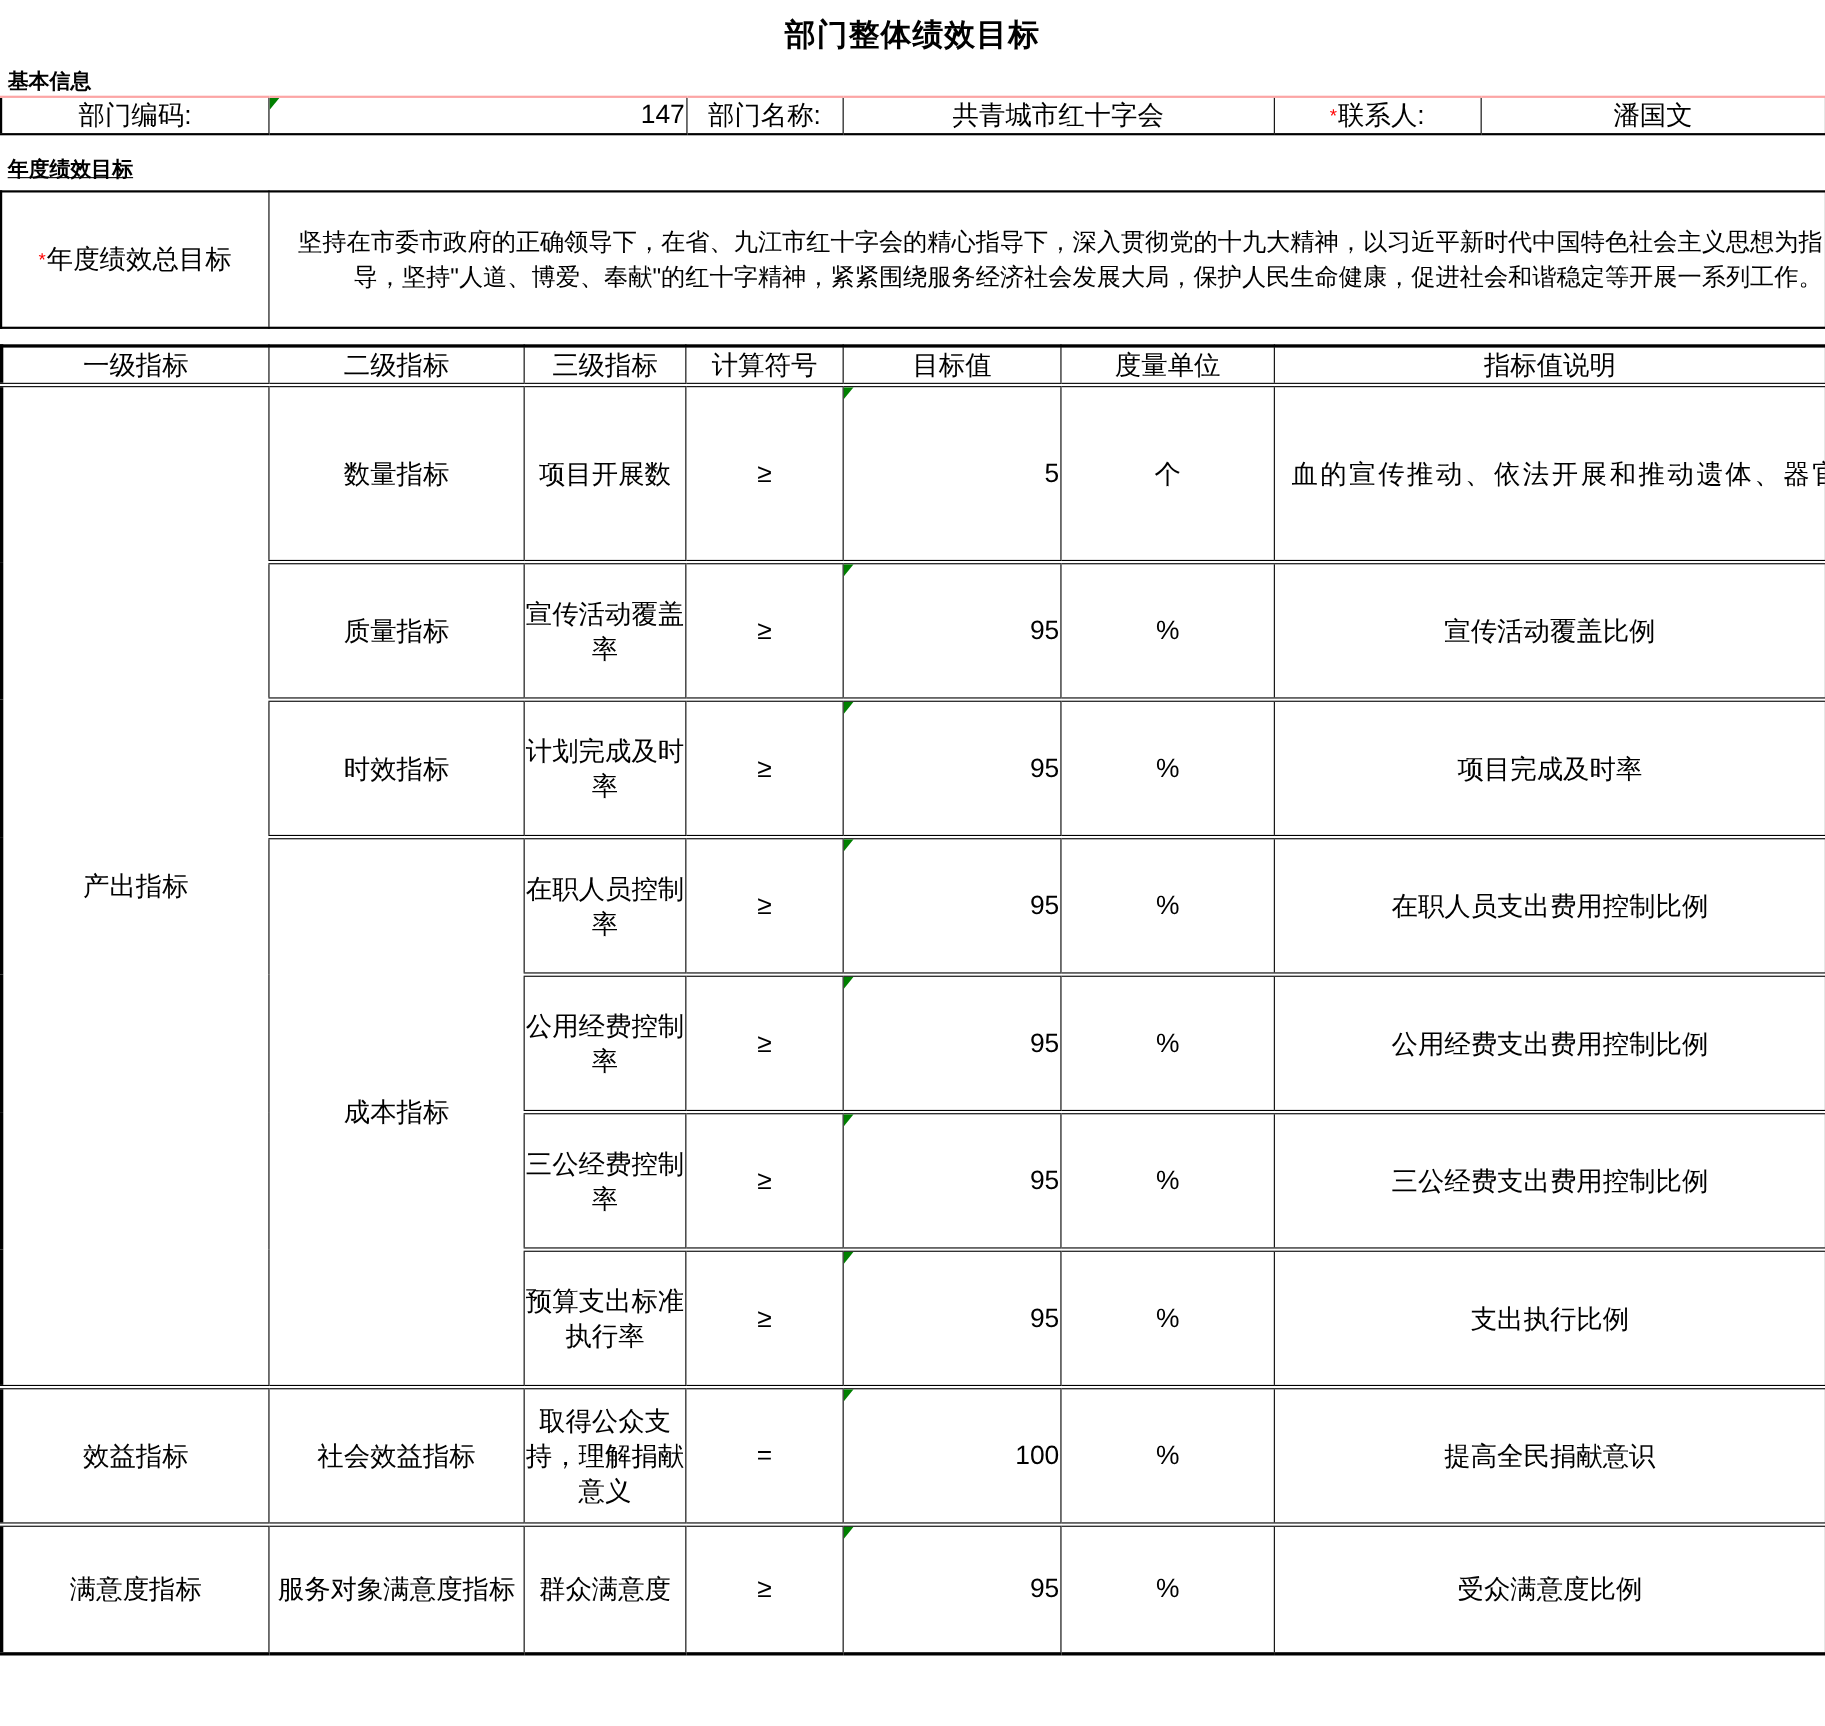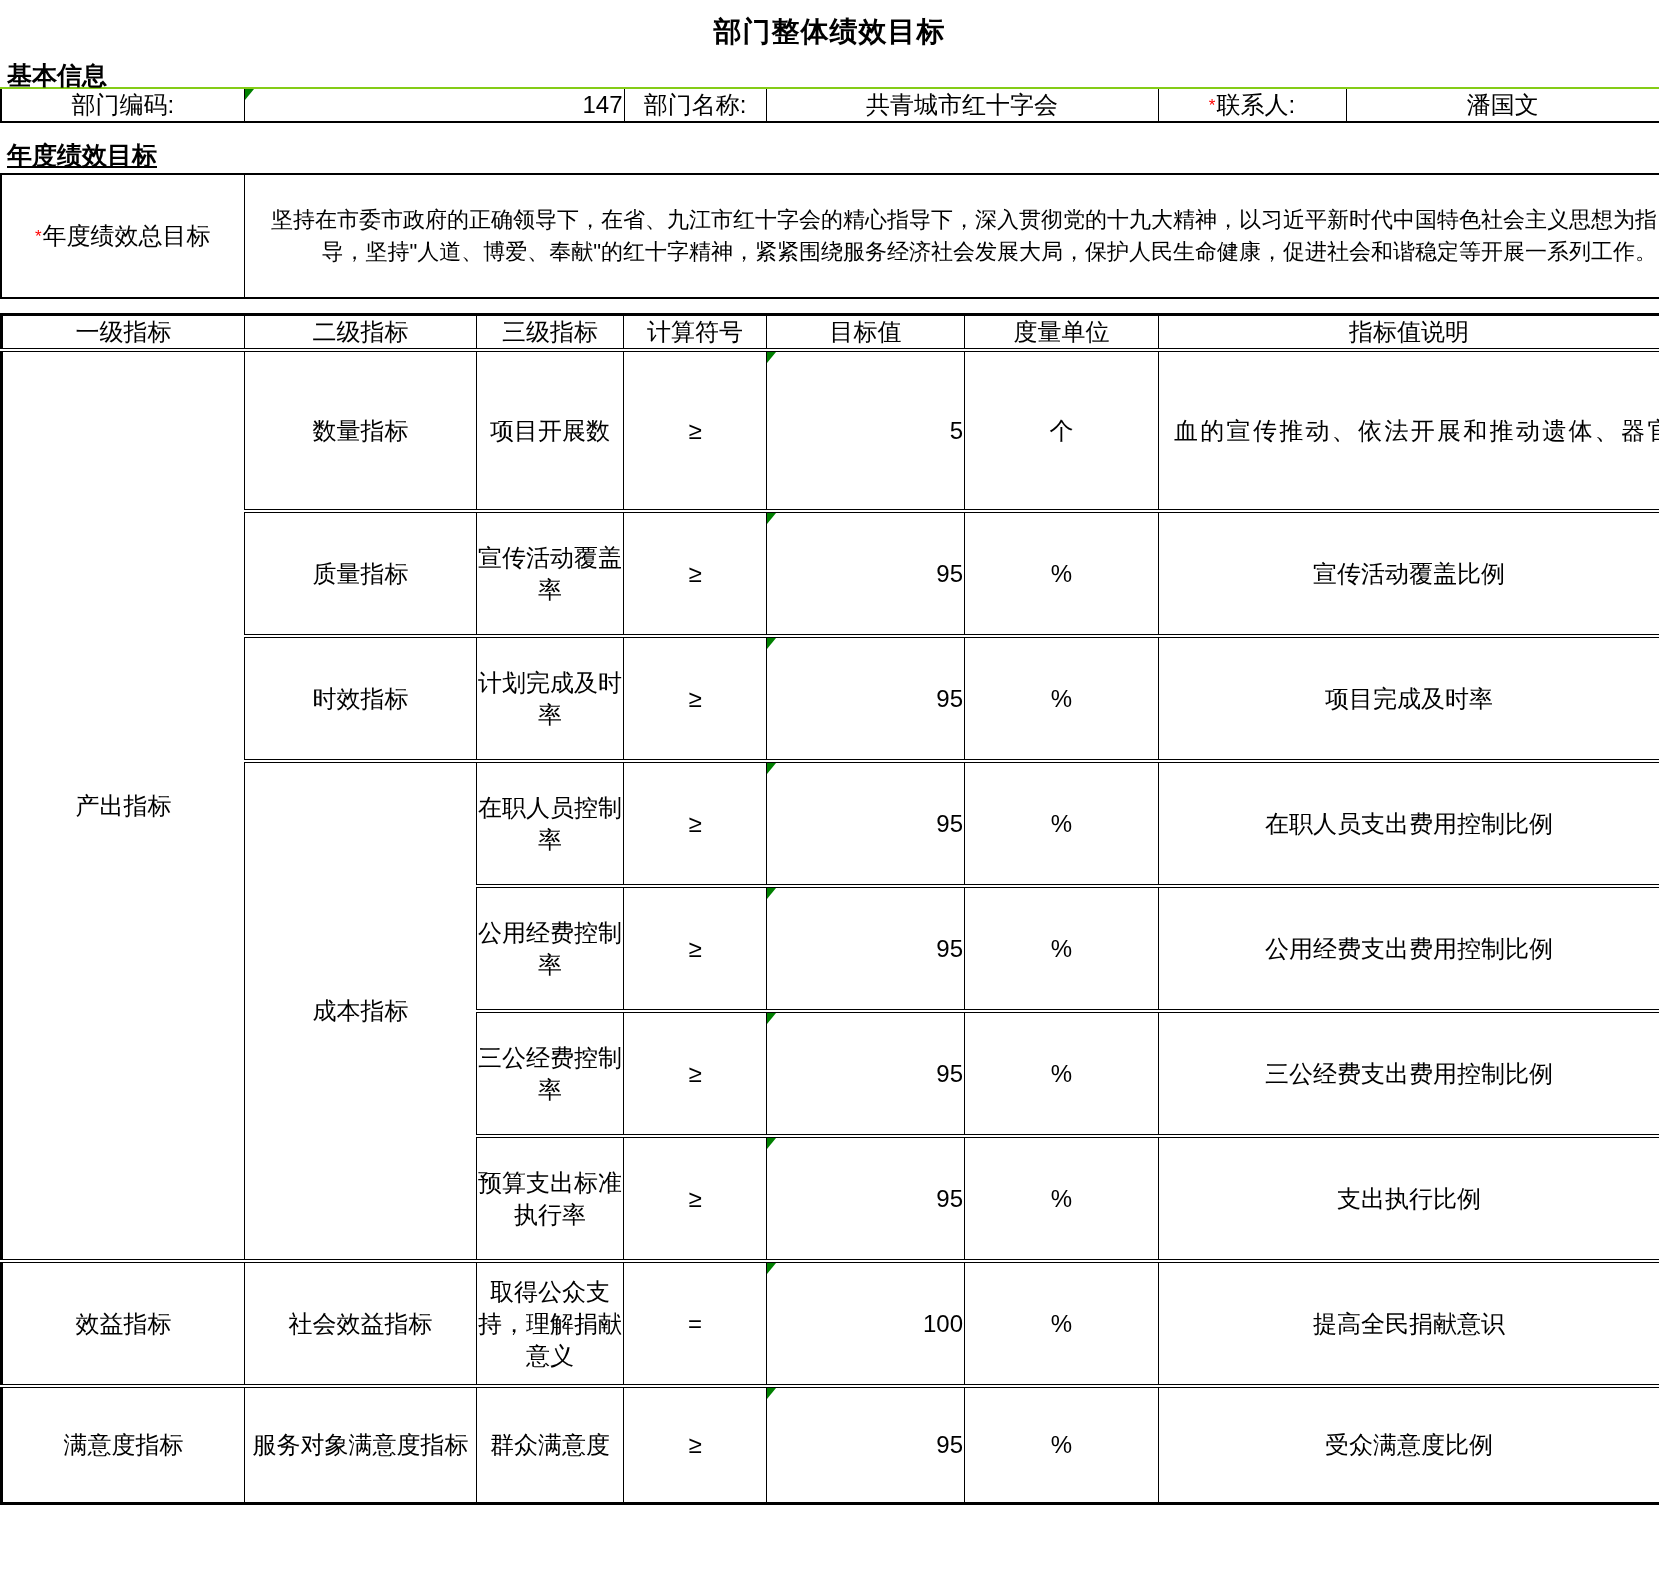--- a/index.html
+++ b/index.html
@@ -9,32 +9,32 @@
     color:#000;overflow:hidden;
     -webkit-font-smoothing:antialiased;
   }
   .page{position:relative;width:1659px;}
 
   
   .title-band{height:63px;display:flex;align-items:center;justify-content:center;}
   .title-band .t{font-size:28px;font-weight:bold;letter-spacing:1px;}
 
   
-  .sec-head{font-size:25px;font-weight:bold;padding-left:7px;height:24px;line-height:24px;}
+  .sec-head{font-size:19px;font-weight:bold;padding-left:7px;height:24px;line-height:24px;}
   .sec-head.second{margin-top:18px;height:28px;line-height:28px;text-decoration:underline;}
 
   
   table{border-collapse:collapse;table-layout:fixed;width:1659px;}
   td,th{vertical-align:middle;text-align:center;font-size:24px;font-weight:normal;
         padding:0 1px;overflow:hidden;word-break:break-all;}
 
   
   .tbl-basic{border:2px solid #000;}
   .tbl-basic td{border:1px solid #000;}
-  .tbl-basic tr.r1 td, .tbl-basic tr.r2 td{border-top:2px solid #84cc16;border-bottom:2px solid #000;margin-left:20px;}
+  .tbl-basic tr.r1 td, .tbl-basic tr.r2 td{border-top:2px solid #fca5a5;border-bottom:2px solid #000;margin-left:20px;}
   .tbl-basic tr.h27 td{height:27px;}
   .tbl-basic tr.h95 td{height:95px;}
   .longtext{font-size:22px;line-height:32px;padding:0 2px;}
 
   
   .tbl-goal{border:2px solid #000;margin-top:4px;}
   .tbl-goal td{border:1px solid #000;height:122px;}
   .tbl-goal td.goal-text{text-align:right;}
 
   

